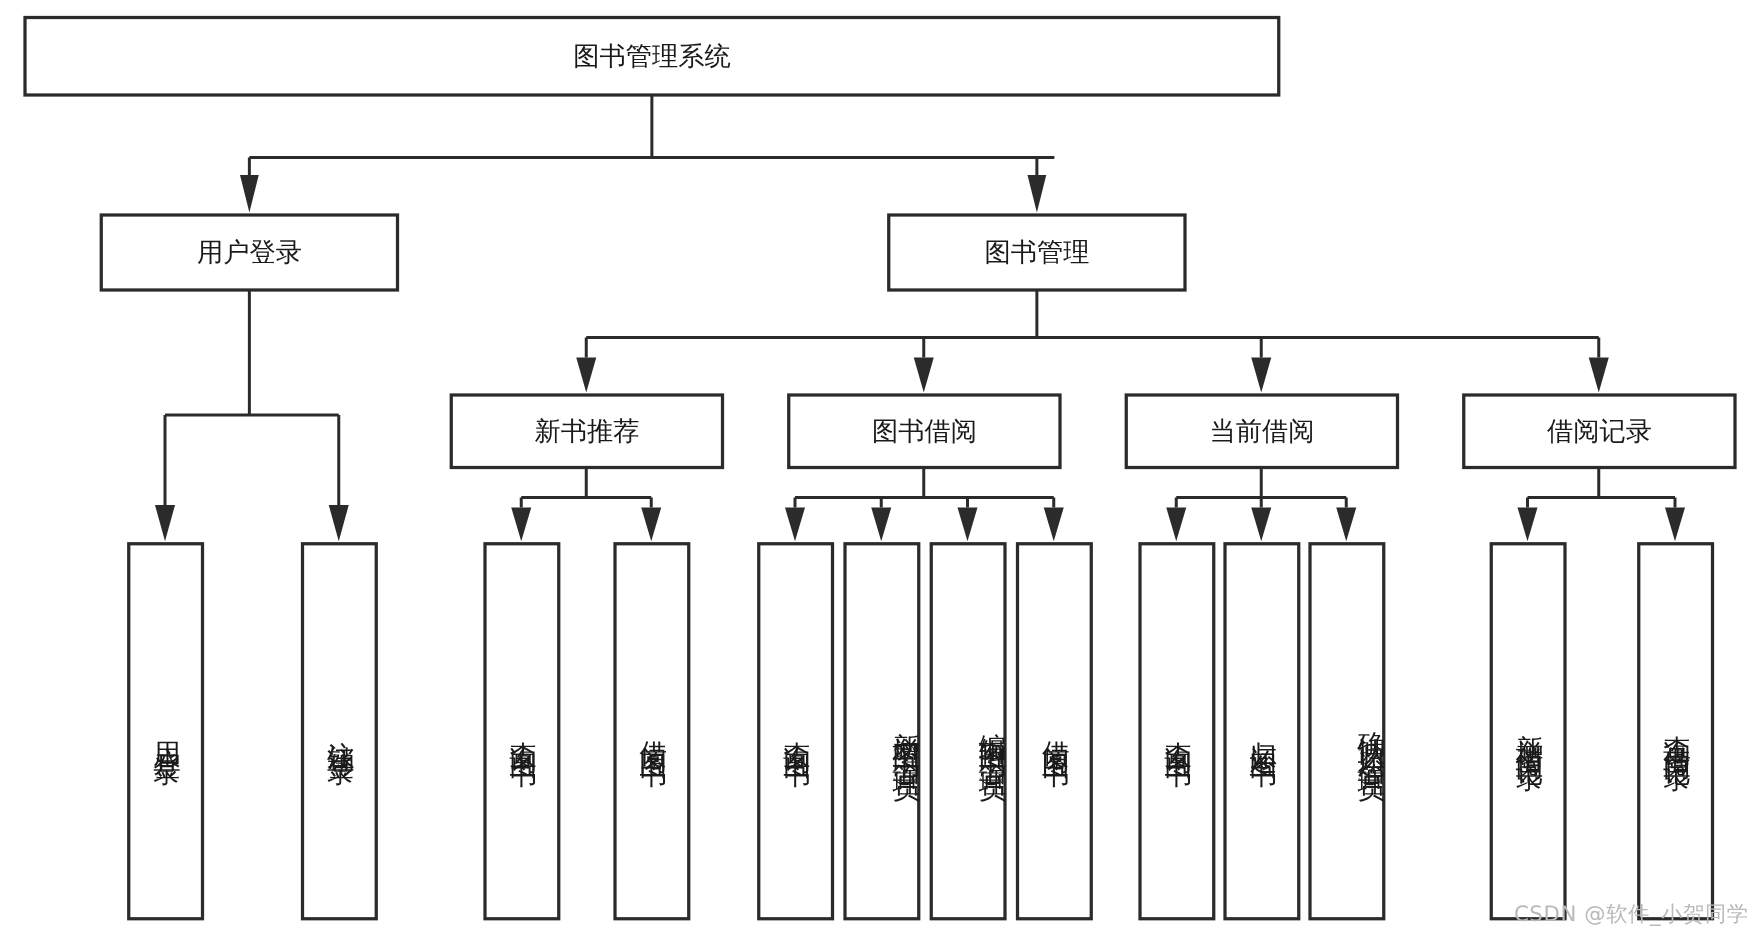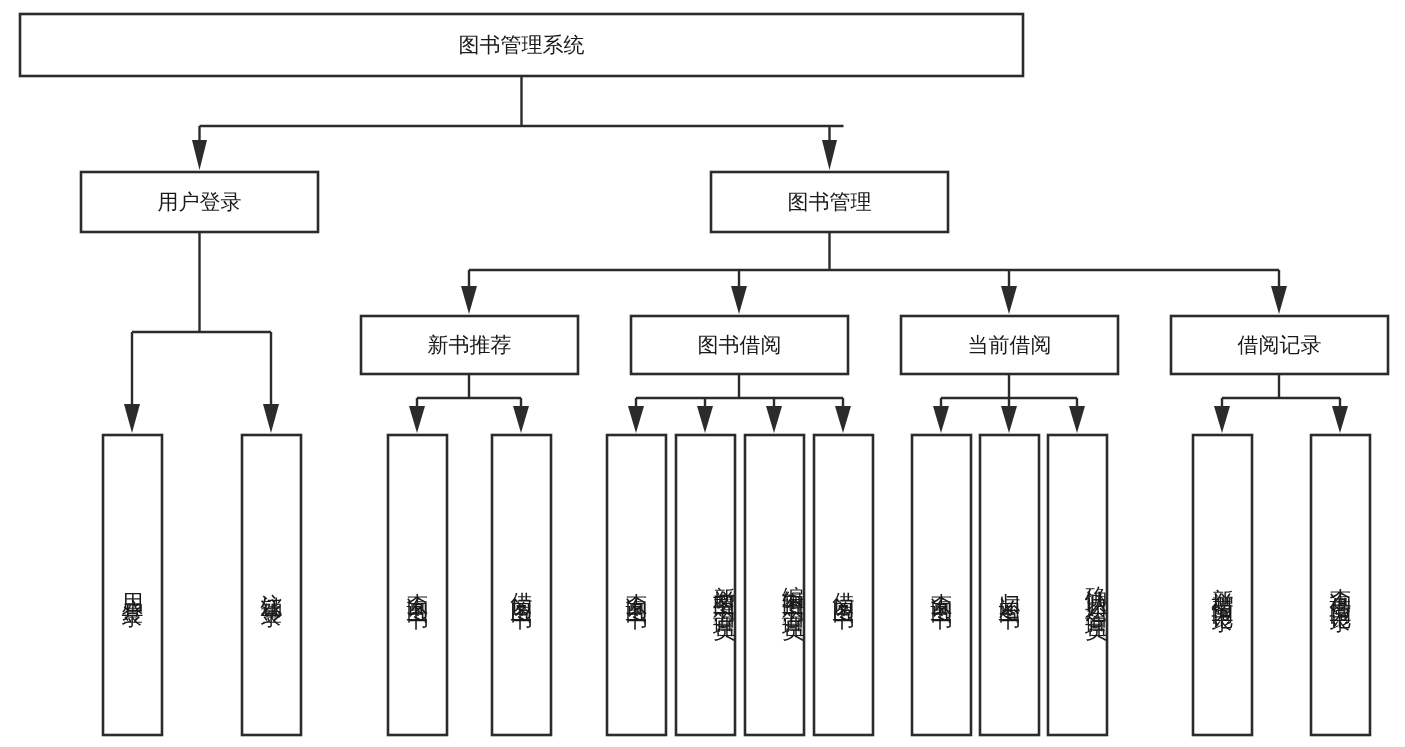--- a/index.html
+++ b/index.html
@@ -204,20 +204,21 @@
     <div class="vtext" style="left:814px;top:435px;width:59px;height:300px;">借阅图书</div>
 
     <div class="vtext" style="left:912px;top:435px;width:59px;height:300px;">查询图书</div>
     <div class="vtext" style="left:980px;top:435px;width:59px;height:300px;">归还图书</div>
     <div class="vtext vtext-top" style="left:1048px;top:435px;width:59px;height:300px;">确认归还（管理员）</div>
 
     <div class="vtext" style="left:1193px;top:435px;width:59px;height:300px;">新增借阅记录</div>
     <div class="vtext" style="left:1311px;top:435px;width:59px;height:300px;">查询借阅记录</div>
   </div>
 
+  <div class="watermark">CSDN @软件_小贺同学</div>
 </div>
 
 <style>
   .leaf-labels { position: absolute; left: 0; top: 0; width: 1405px; height: 747px; pointer-events: none; }
   .vtext {
     position: absolute;
     display: flex;
     align-items: center;
     justify-content: center;
     writing-mode: vertical-rl;

